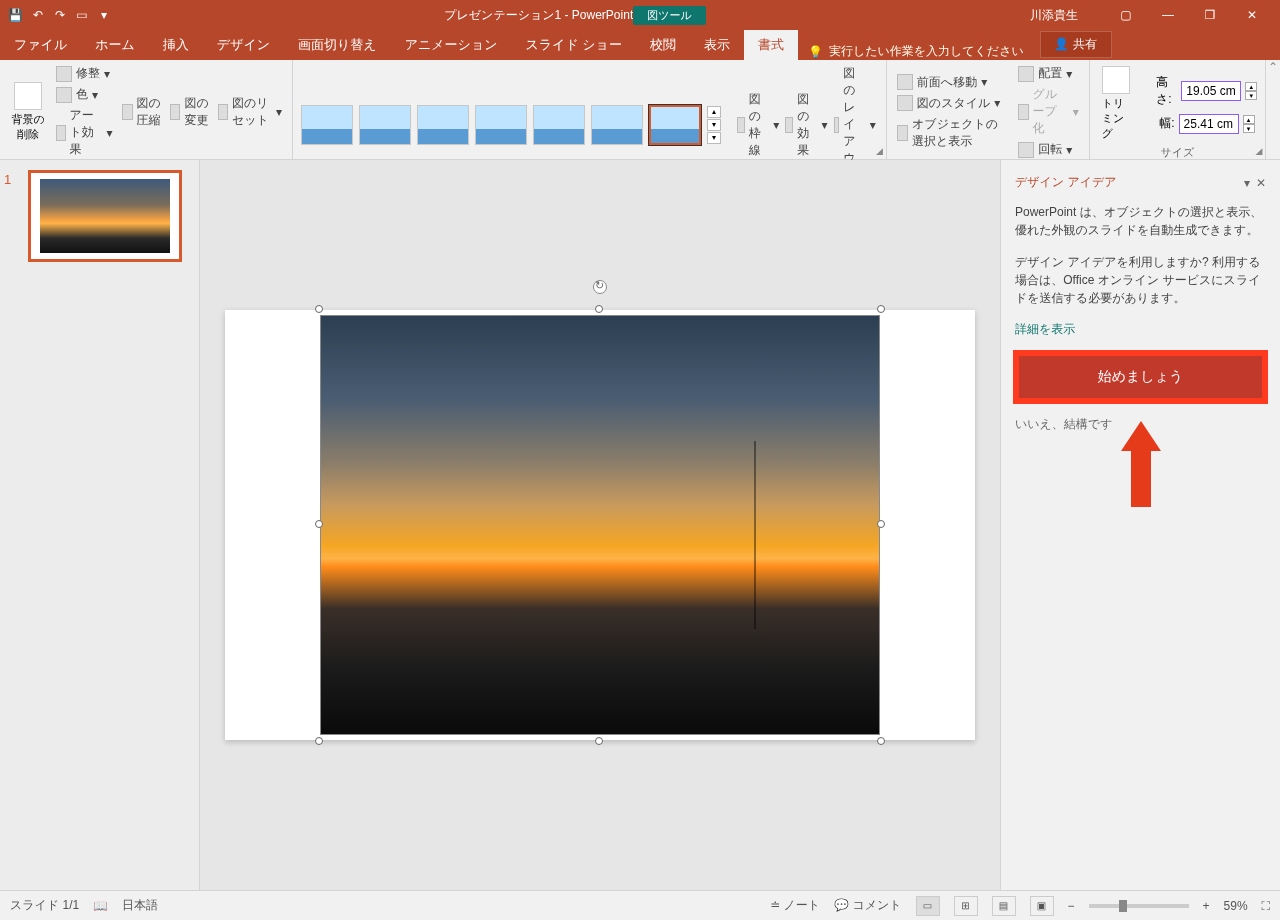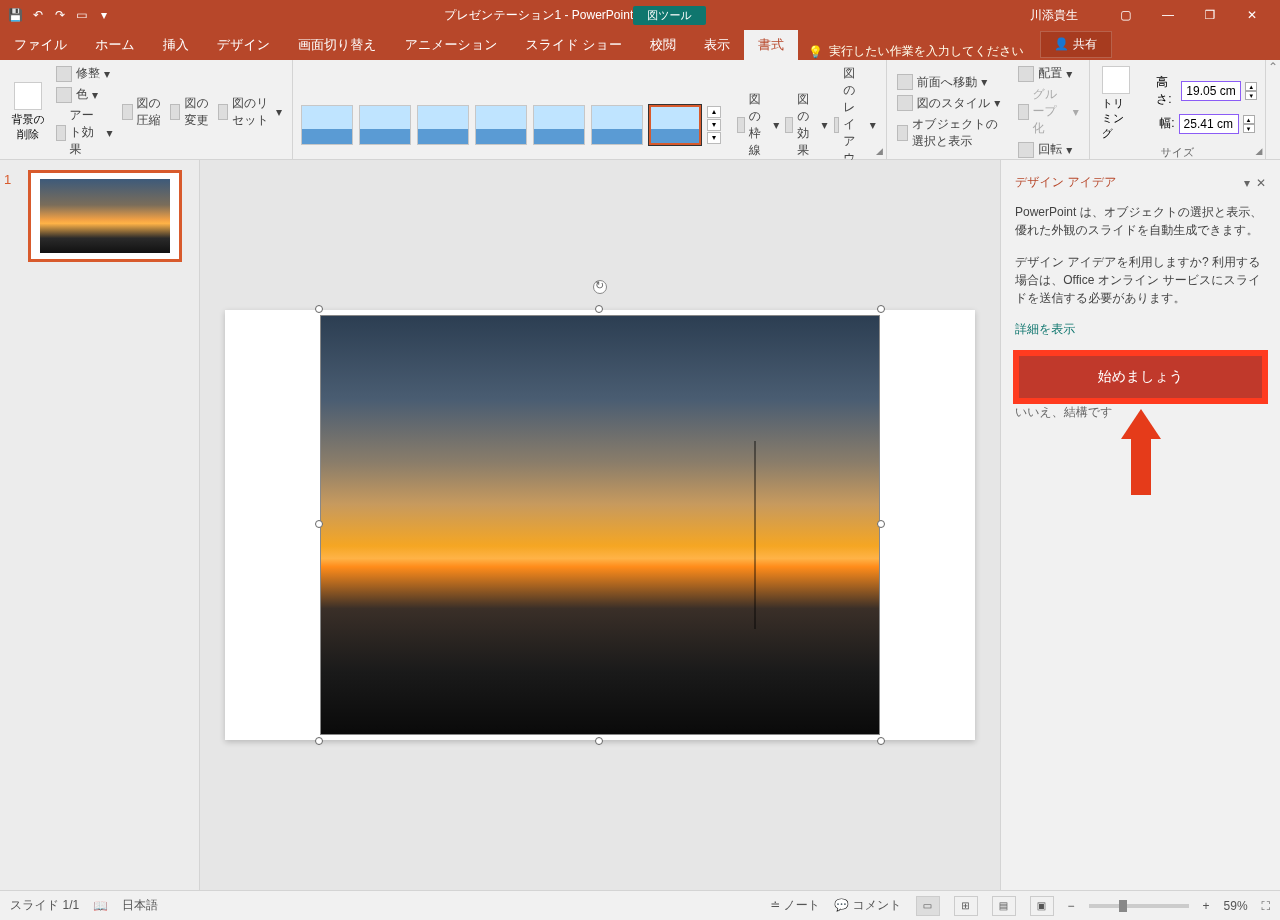--- a/index.html
+++ b/index.html
@@ -49,21 +49,21 @@
 .h-w{top:210px;left:90px;} .h-e{top:210px;right:90px;}
 .h-sw{bottom:-5px;left:90px;} .h-s{bottom:-5px;left:370px;} .h-se{bottom:-5px;right:90px;}
 .rotate{position:absolute;top:-30px;left:368px;width:14px;height:14px;border:1px solid #888;border-radius:50%;background:#fff;}
 .rotate::after{content:"↻";position:absolute;top:-2px;left:1px;font-size:11px;color:#666;}
 .sidepane{width:280px;background:#f1f1f1;border-left:1px solid #d4d4d4;padding:14px;}
 .sp-title{font-size:18px;color:#b7472a;font-weight:400;margin-bottom:12px;display:flex;justify-content:space-between;align-items:center;}
 .sp-close{display:flex;gap:6px;font-size:11px;color:#666;}
 .sp-body p{font-size:12px;color:#444;line-height:1.5;margin-bottom:14px;}
 .sp-link{color:#0f766e;font-size:12px;text-decoration:none;display:inline-block;margin-bottom:14px;}
 .sp-button{width:100%;padding:12px;background:#c0392b;color:#fff;border:4px solid #ff3b1f;font-size:14px;text-align:center;cursor:pointer;box-shadow:0 0 0 2px #ff3b1f;}
-.sp-decline{font-size:12px;color:#666;margin-top:2px;}
+.sp-decline{font-size:12px;color:#666;margin-top:14px;}
 .arrow{width:30px;height:90px;margin:14px auto 0;position:relative;}
 .arrow-body{width:20px;height:60px;background:#e53b1a;margin:0 auto;}
 .arrow-head{width:0;height:0;border-left:20px solid transparent;border-right:20px solid transparent;border-bottom:30px solid #e53b1a;position:absolute;top:-26px;left:-5px;}
 .statusbar{height:30px;background:#f1f1f1;border-top:1px solid #d4d4d4;display:flex;align-items:center;padding:0 10px;font-size:12px;color:#555;gap:14px;}
 .statusbar .spacer{flex:1;}
 .viewbtn{width:24px;height:20px;border:1px solid #ccc;display:flex;align-items:center;justify-content:center;font-size:10px;}
 .viewbtn.active{background:#ddd;}
 .zoom-slider{width:100px;height:4px;background:#ccc;position:relative;}
 .zoom-slider::after{content:"";width:8px;height:12px;background:#888;position:absolute;left:30px;top:-4px;}
 .collapse{margin-left:auto;width:20px;text-align:center;color:#888;}

